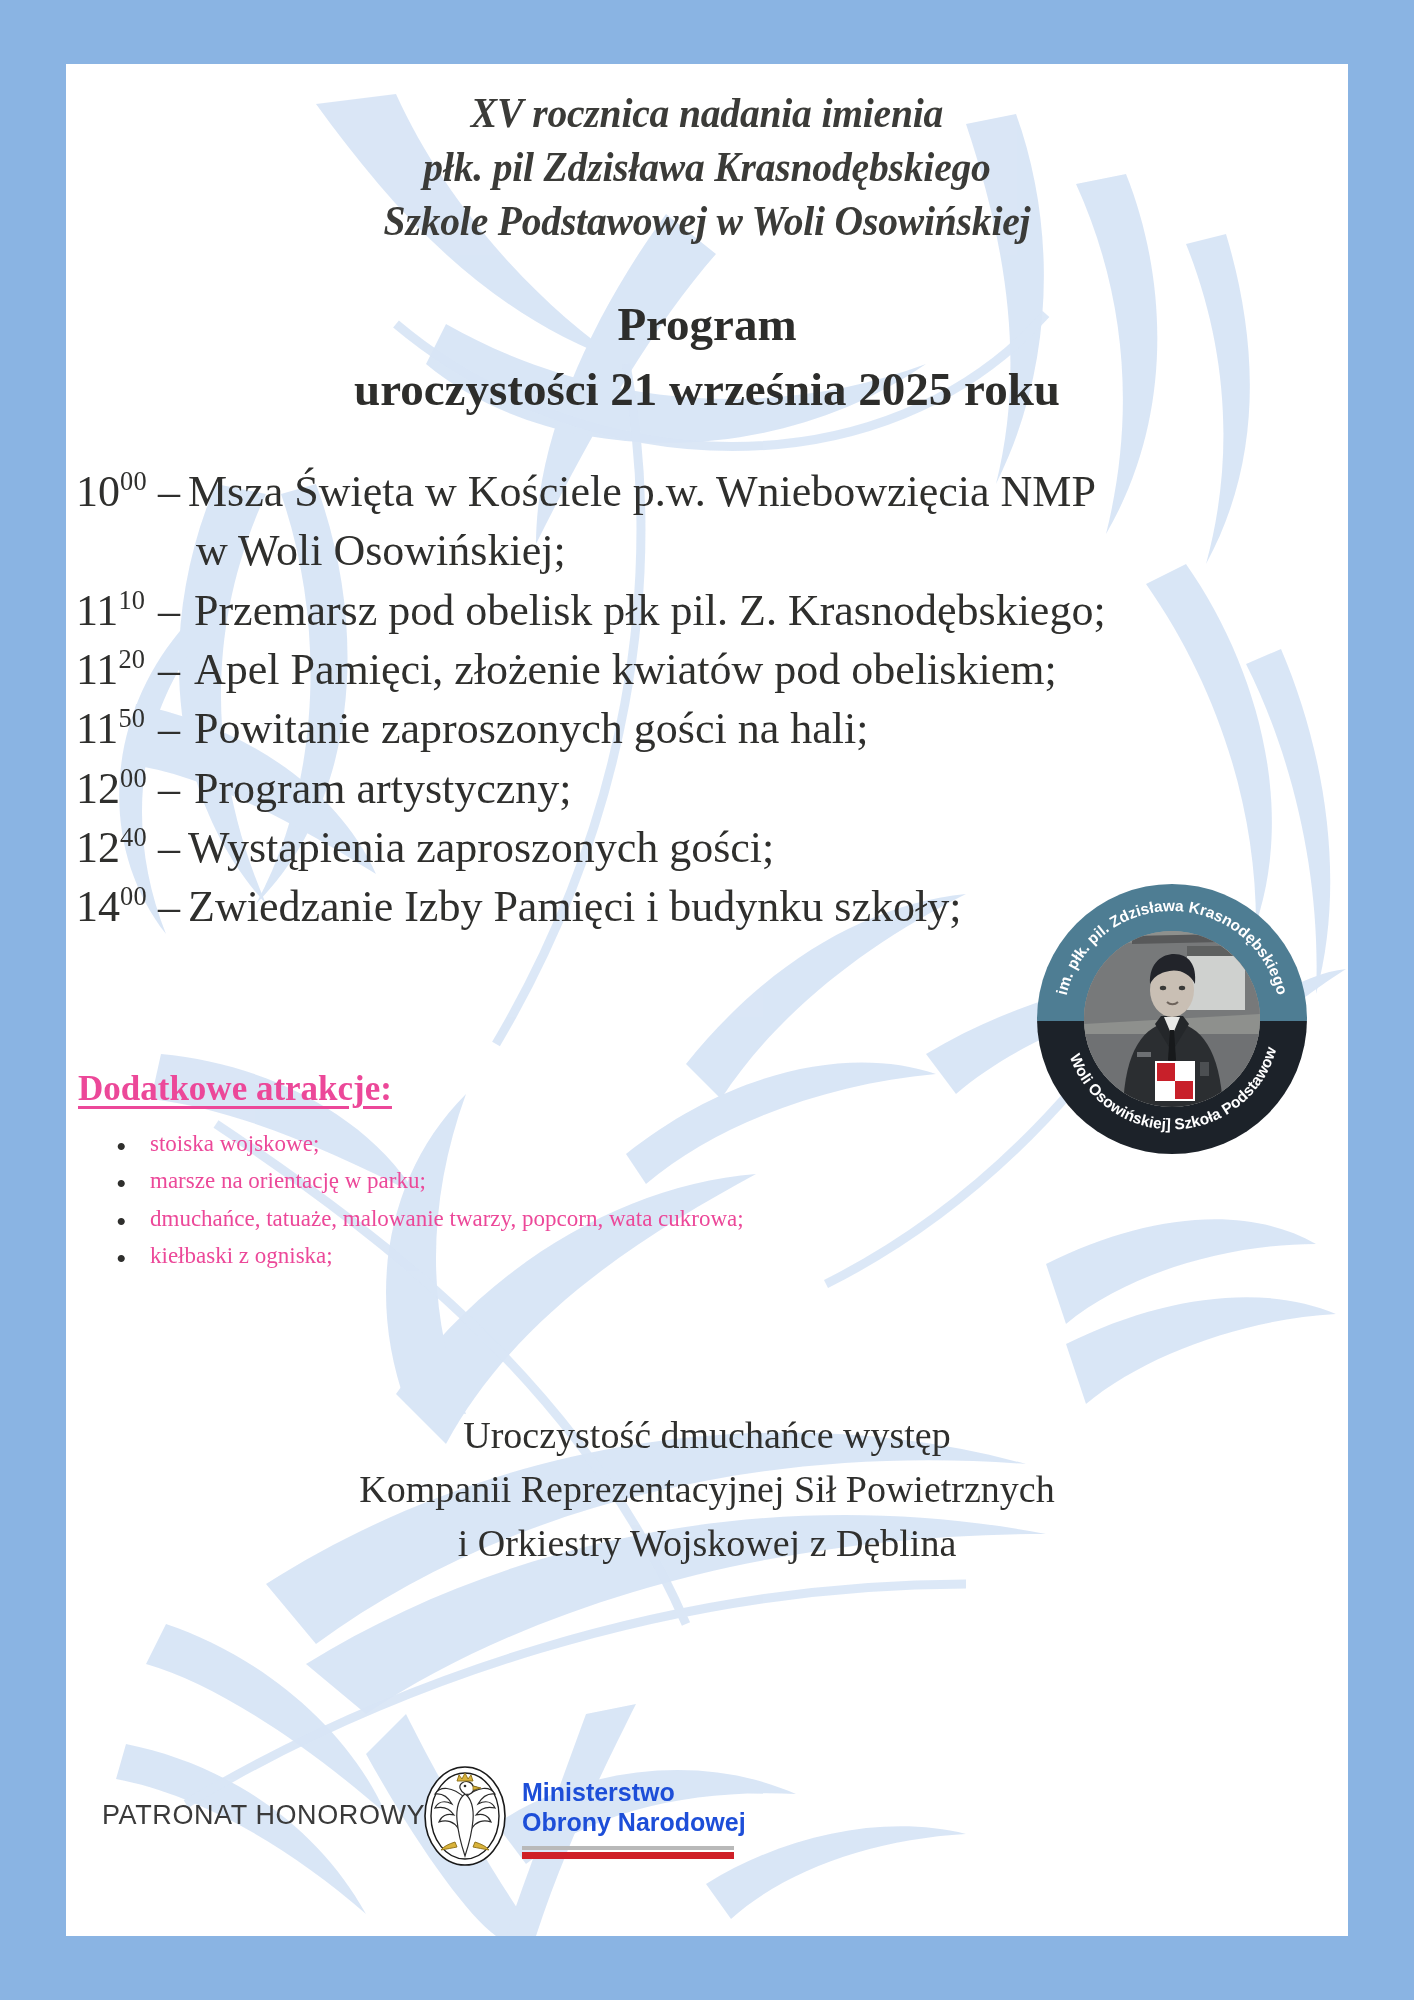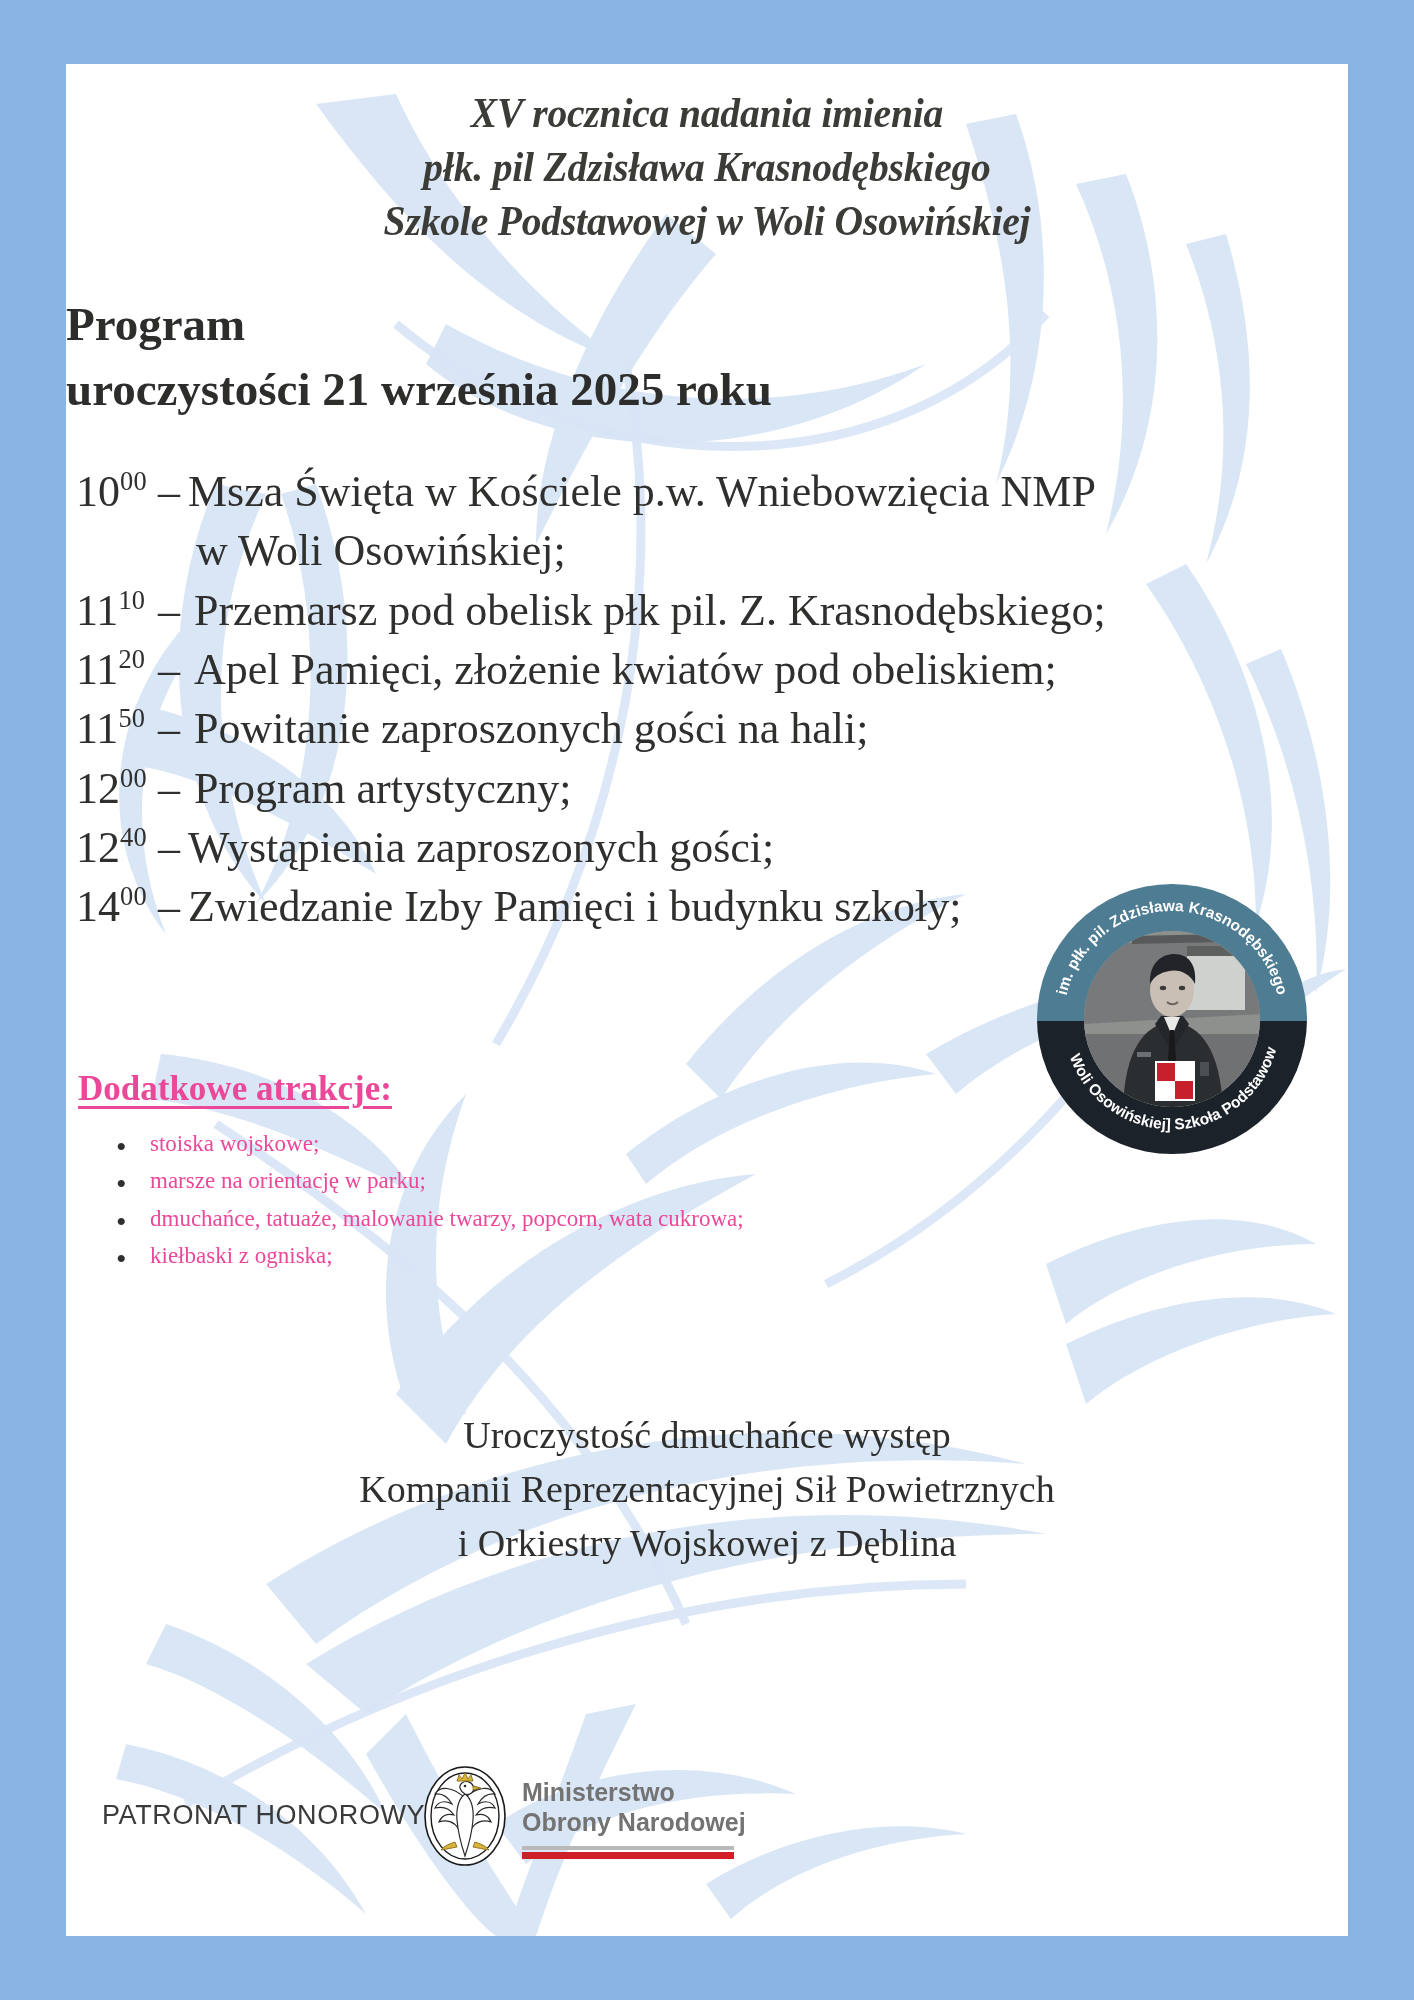--- a/index.html
+++ b/index.html
@@ -28,21 +28,21 @@
     font-weight:bold; font-style:italic;
     font-size:43px; line-height:1.26;
     color:#3b3b38;
     letter-spacing:-0.2px;
     transform:scaleX(0.92);
   }
   .title div{white-space:nowrap;}
 
   .program{
     position:absolute; left:0; right:0; top:228px;
-    text-align:left;
+    text-align:center;
     font-weight:bold;
     font-size:47px; line-height:1.38;
     color:#2d2d2b;
   }
 
   
   .schedule{
     position:absolute; left:10px; top:400px;
     width:1000px;
     font-size:44px; line-height:1.28;
@@ -106,21 +106,21 @@
     color:#3a3a3a;
   }
   .mon{
     position:absolute; left:356px; top:0px;
     display:flex; align-items:center; gap:14px;
   }
   .mon-text{
     font-family:"Liberation Sans", sans-serif;
     font-weight:bold;
     font-size:25px; line-height:1.20;
-    color:#737373;
+    color:#1d4ed8;
     padding-top:4px;
   }
   .mon-bars{margin-top:9px;width:212px;}
   .mon-bars .g{height:4px;background:#b9b9b9;}
   .mon-bars .r{height:7px;background:#cf2027;margin-top:2px;}
 </style>
 </head>
 <body>
 
 <div class="poster">

